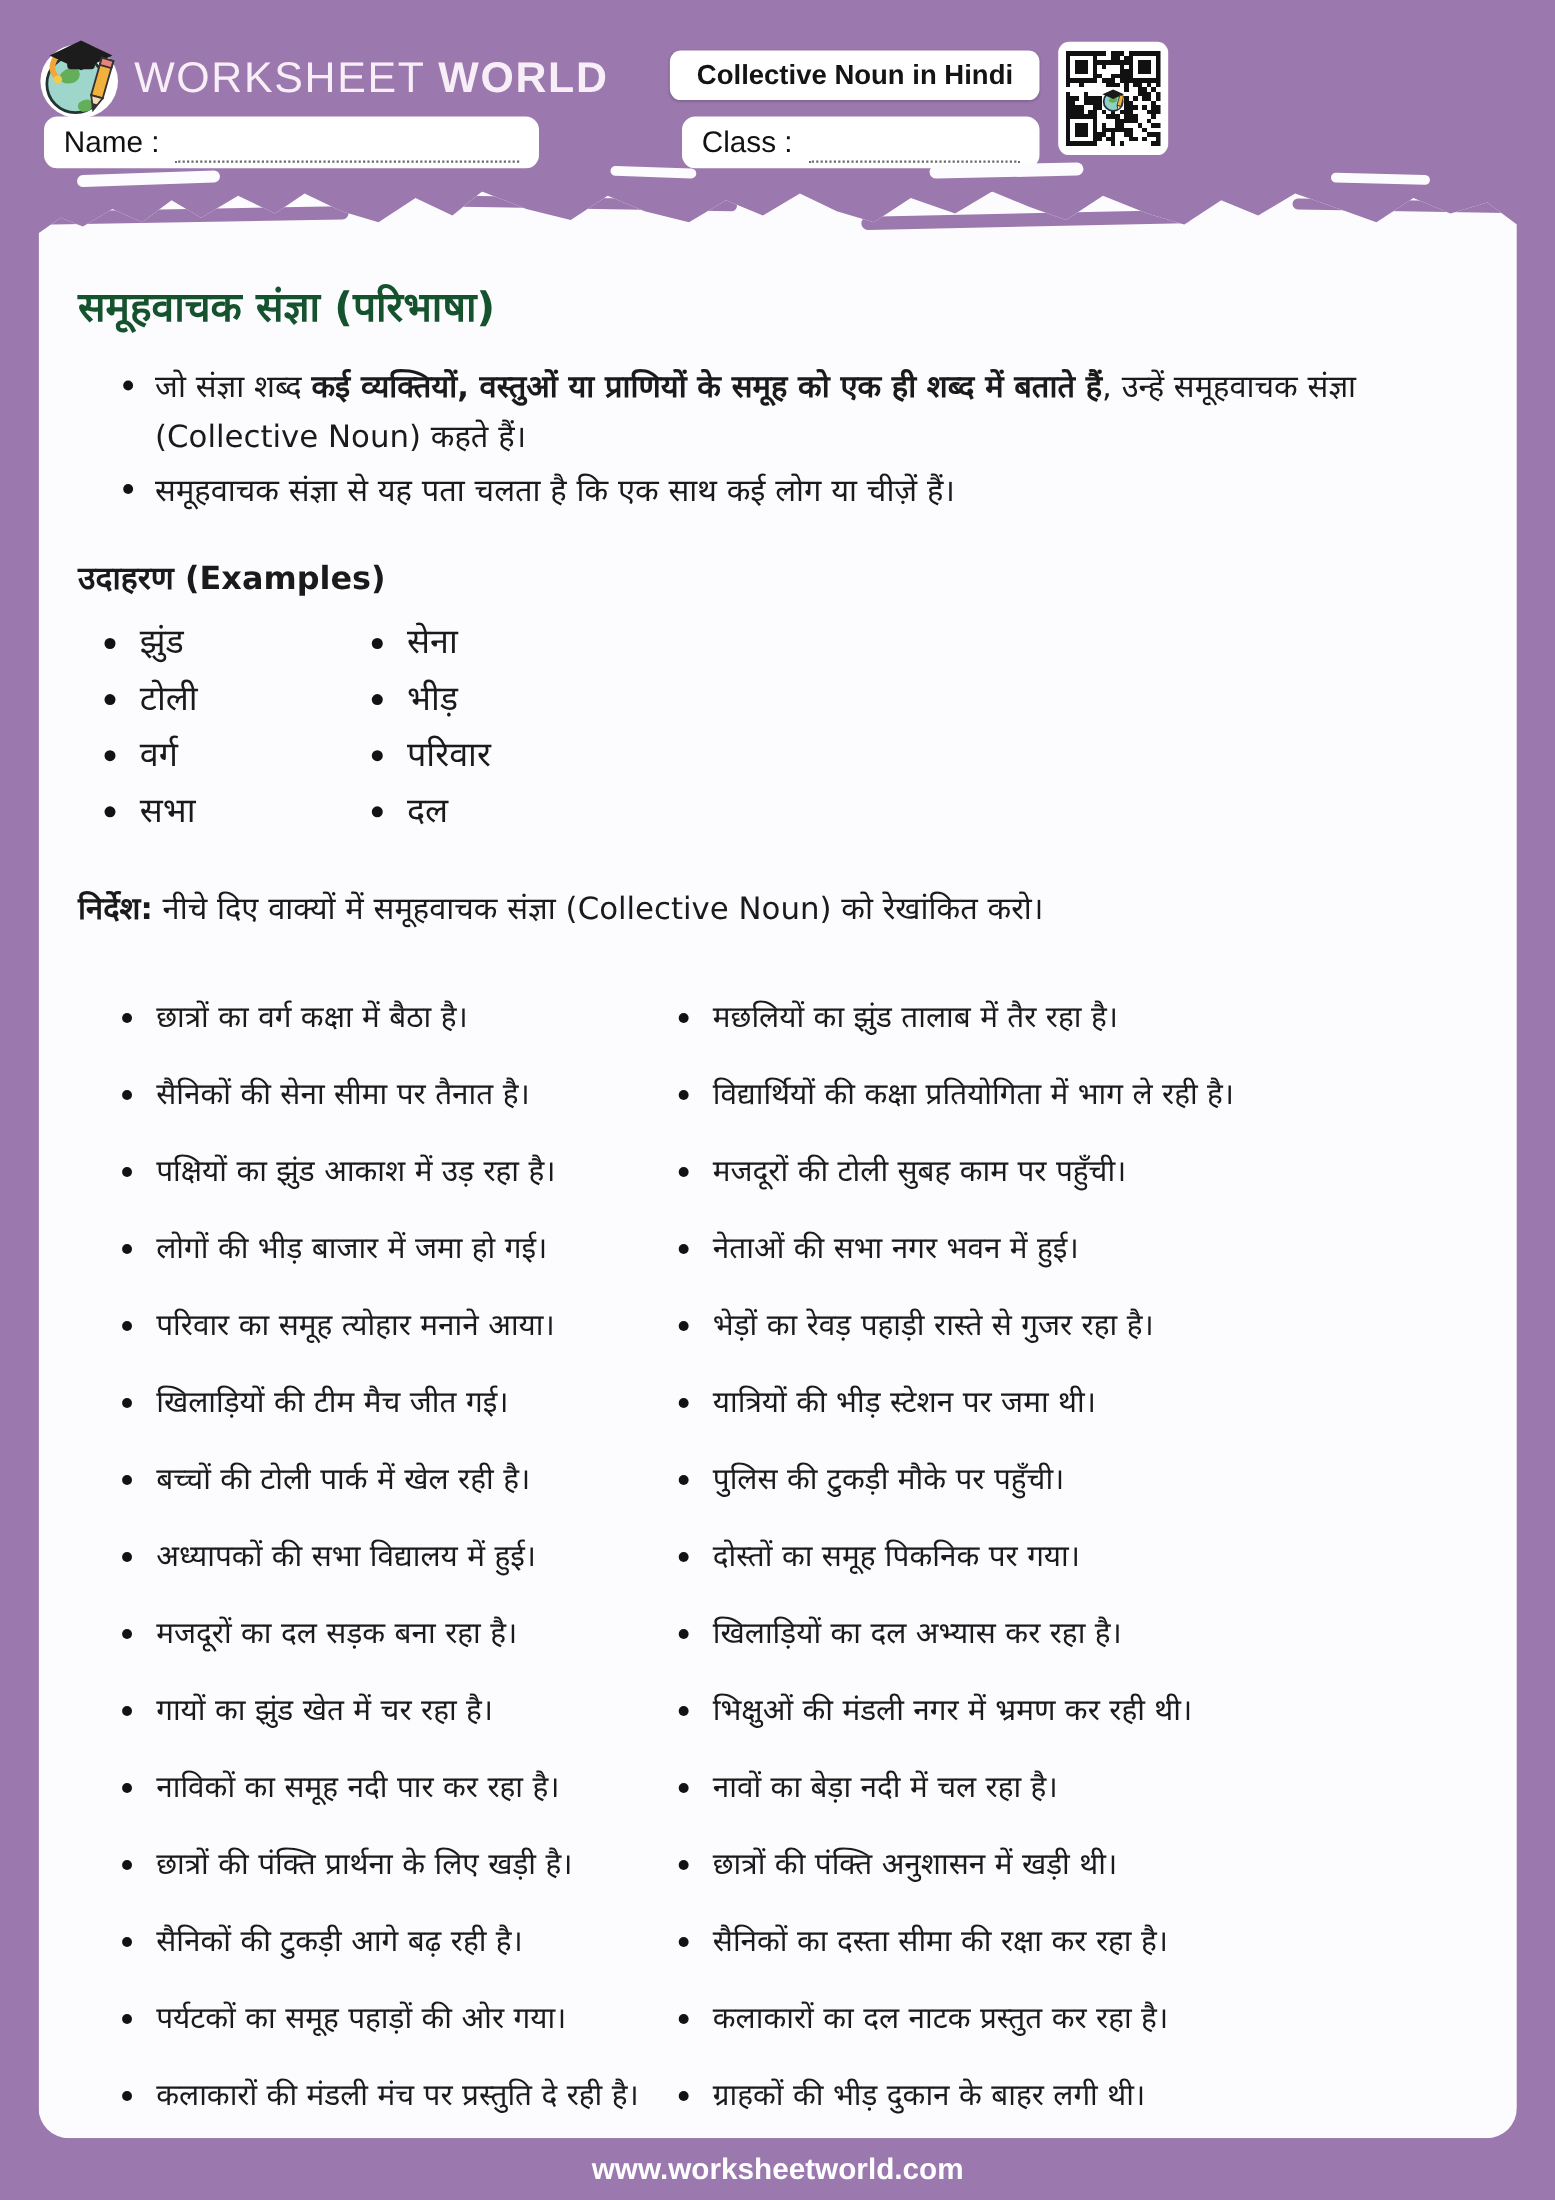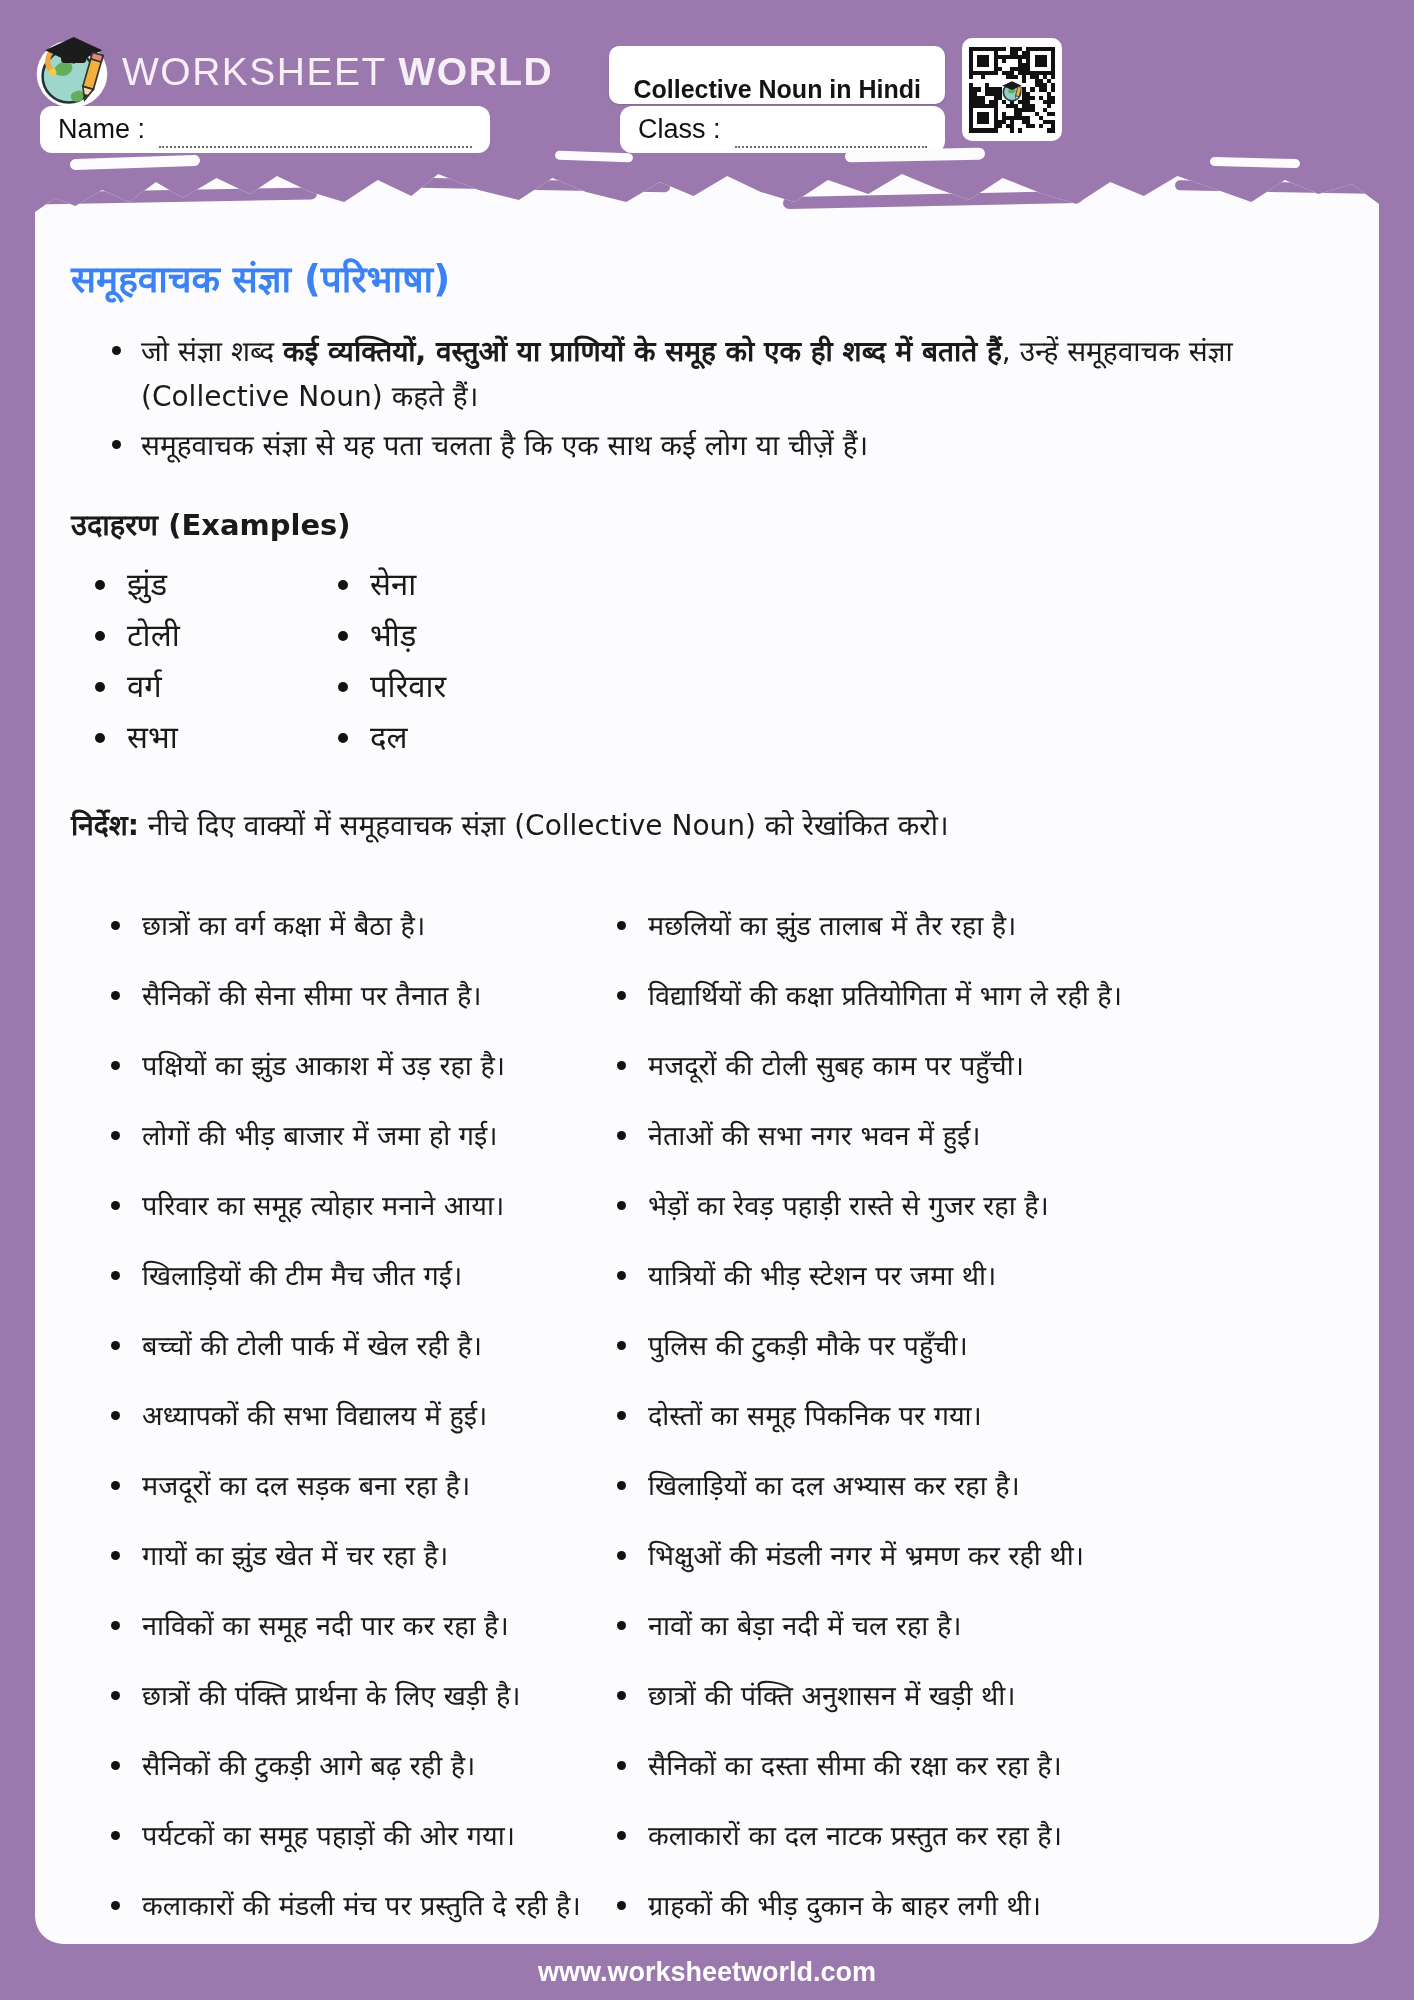--- a/index.html
+++ b/index.html
@@ -6,22 +6,22 @@
   .page{position:relative;width:1414px;height:2000px;background:#9b78ae;overflow:hidden;
         font-family:"DejaVu Sans",sans-serif;color:#1a1a1a;}
 
   
   .logo{position:absolute;left:30px;top:26px;width:84px;height:84px;}
   .brand{position:absolute;left:122px;top:50px;font-size:39px;letter-spacing:1.5px;
          color:#f8eef8;font-family:"Liberation Sans","DejaVu Sans",sans-serif;white-space:nowrap;}
   .brand .w1{font-weight:400;}
   .brand .w2{font-weight:800;}
 
-  .badge{position:absolute;right:469px;top:46px;height:58px;background:#ffffff;border-radius:10px;
-         display:flex;align-items:flex-end;padding:0 24px;font-weight:700;font-size:25px;color:#141414;
+  .badge{position:absolute;right:469px;top:46px;height:45px;background:#ffffff;border-radius:10px;
+         display:flex;align-items:center;padding:0 24px;font-weight:700;font-size:25px;color:#141414;
          font-family:"Liberation Sans","DejaVu Sans",sans-serif;box-shadow:0 1px 2px rgba(0,0,0,.15);}
 
   .qr-box{position:absolute;left:962px;top:38px;width:100px;height:103px;background:#ffffff;
           border-radius:10px;padding:7px;box-sizing:border-box;}
   .qr-pattern{width:100%;height:100%;}
   .qr-mini-logo{position:absolute;left:50%;top:50%;width:26px;height:26px;transform:translate(-50%,-50%);}
 
   .field{position:absolute;background:#ffffff;border-radius:12px;display:flex;align-items:center;
          padding:0 18px;box-sizing:border-box;gap:14px;}
   .field .label{font-size:27px;color:#111;font-family:"Liberation Sans","DejaVu Sans",sans-serif;white-space:nowrap;}
@@ -45,21 +45,21 @@
           44% 34px,46.5% 14px,49% 28px,51.5% 8px,54% 24px,56.5% 34px,59% 12px,62% 26px,64.5% 6px,67% 20px,
           69.5% 32px,72% 10px,75% 26px,77.5% 36px,80% 14px,82.5% 28px,85% 8px,88% 22px,90.5% 34px,93% 12px,
           95.5% 26px,98% 16px,100% 36px,100% 100%,0 100%);}
   .streak{position:absolute;background:#9b78ae;border-radius:8px;}
   .streak1{left:-8px;top:22px;width:290px;height:12px;transform:rotate(-1deg);}
   .streak2{left:380px;top:12px;width:255px;height:10px;transform:rotate(1deg);}
   .streak3{left:748px;top:26px;width:300px;height:12px;transform:rotate(-1.2deg);}
   .streak4{left:1140px;top:14px;width:200px;height:10px;transform:rotate(1deg);}
 
   
-  .title{margin:0 0 26px 0;font-size:37px;font-weight:700;color:#3b82f6;}
+  .title{margin:0 0 26px 0;font-size:37px;font-weight:700;color:#14532d;}
   .def-list{list-style:none;margin:17px;padding:0 0 0 24px;font-size:28px;line-height:45px;}
   .def-list li{display:flex;gap:20px;align-items:flex-start;}
   .def-list li + li{margin-top:4px;}
   .dot{flex:0 0 auto;width:9px;height:9px;border-radius:50%;background:#121212;margin-top:17px;}
   .bd{font-weight:700;}
 
   .examples-heading{margin:36px 0 22px 0;font-size:29px;font-weight:700;}
   .examples{display:flex;padding-left:24px;}
   .examples ul{list-style:none;margin:0;padding:0;font-size:31px;}
   .examples ul.col1{width:243px;}

